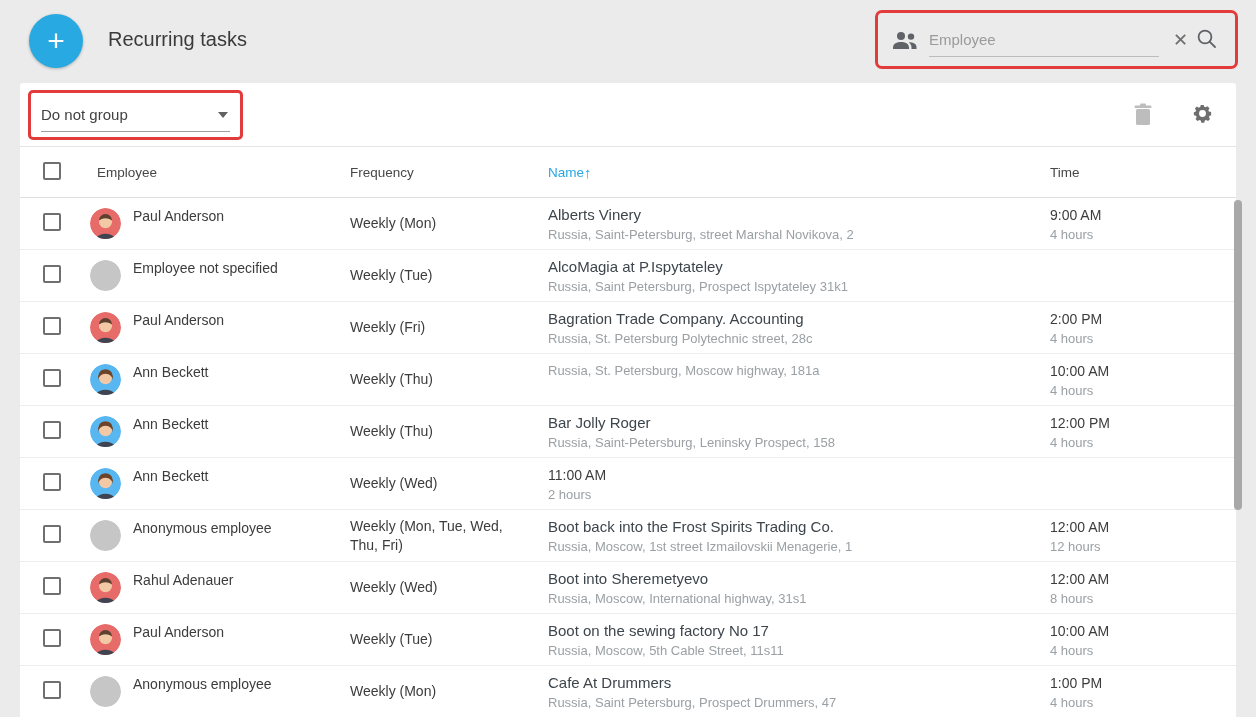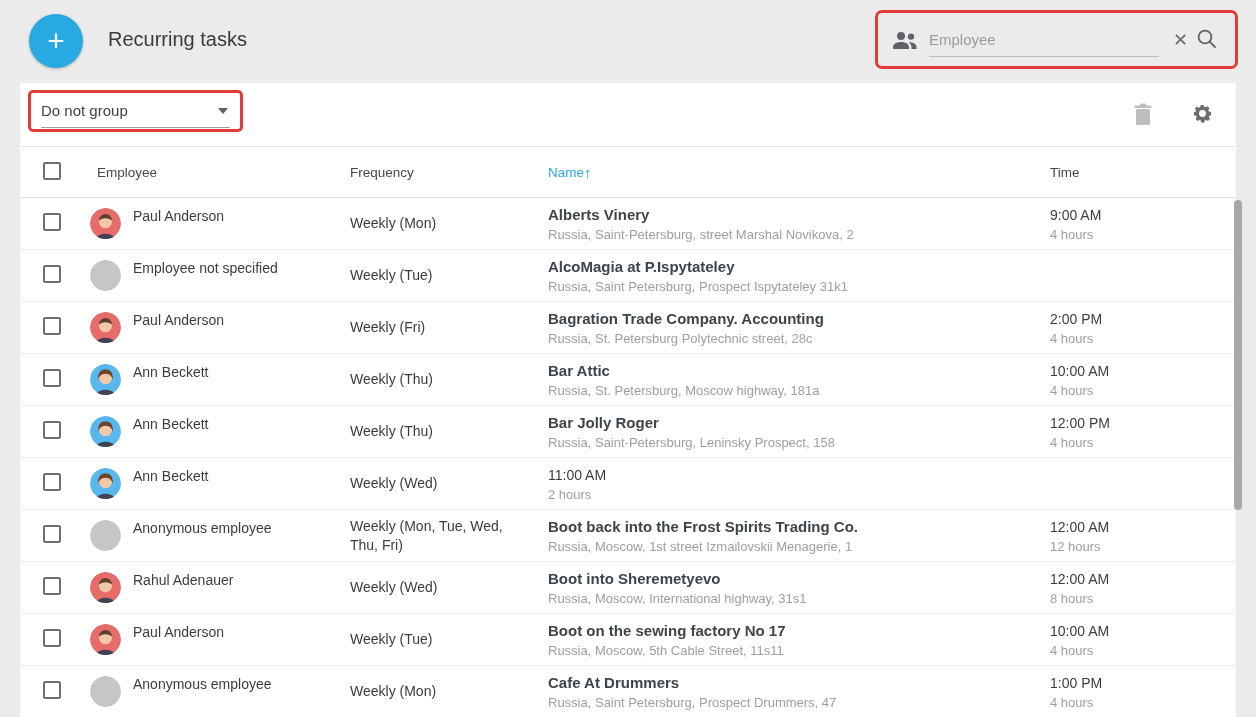--- a/index.html
+++ b/index.html
@@ -38,21 +38,21 @@
 
   
   .card {
     position:absolute; left:20px; top:83px; width:1216px; height:634px;
     background:#fff; border-radius:3px 3px 0 0;
   }
 
   
   .toolbar { position:relative; height:64px; border-bottom:1px solid #e4e4e4; }
   .group-box {
-    position:absolute; left:8px; top:7px; width:215px; height:42px;
+    position:absolute; left:8px; top:7px; width:215px; height:50px;
     border:3px solid #e23b3b; border-radius:5px;
     display:flex; align-items:center; cursor:pointer;
   }
   .group-inner {
     flex:1; margin:0 10px 0 10px; height:34px; position:relative;
     border-bottom:1px solid #9e9e9e; display:flex; align-items:center; justify-content:space-between;
   }
   .group-value { font-size:15px; color:#424242; }
   .caret { width:0; height:0; border-left:5px solid transparent; border-right:5px solid transparent; border-top:6px solid #616161; margin-right:2px; }
   .toolbar-actions {
@@ -72,21 +72,21 @@
     background:#fff; cursor:pointer; margin-left:23px;
   }
 
   
   .trow { height:52px; border-bottom:1px solid #ededed; cursor:pointer; background:#fff; }
   .c-emp { display:flex; align-items:flex-start; gap:12px; font-size:14px; color:#3c3c3c; }
   .avatar { width:31px; height:31px; border-radius:50%; overflow:hidden; flex:0 0 auto; display:block; }
   .avatar svg { display:block; width:31px; height:31px; }
   .c-freq { font-size:14px; color:#3c3c3c; line-height:19px; padding-right:14px; }
   .c-name { align-self:start; padding-top:7px; }
-  .task-name { font-size:15px; font-weight:700; color:#3d454c; line-height:20px; }
+  .task-name { font-size:15px; font-weight:400; color:#3d454c; line-height:20px; }
   .task-addr { font-size:13px; color:#9aa0a4; line-height:19px; }
   .c-time { align-self:start; padding-top:8px; }
   .time-val { font-size:14px; color:#3c3c3c; line-height:19px; }
   .time-dur { font-size:13px; color:#9aa0a4; line-height:19px; }
 
   
   .vscroll-thumb {
     position:absolute; left:1234px; top:200px; width:8px; height:310px;
     background:#a8a8a8; border-radius:4px; cursor:pointer;
   }
@@ -244,21 +244,20 @@
               <circle cx="16" cy="16" r="16" fill="#58b7f0"></circle>
               <path d="M4 32 Q16 21 28 32 L28 33 L4 33 Z" fill="#3f4450"></path>
               <circle cx="16" cy="14" r="6.8" fill="#f2c9a4"></circle>
               <path d="M8.5 17 Q7.5 5.5 16 5.5 Q24.5 5.5 23.5 17 Q23 10.5 16 10 Q9 10.5 8.5 17 Z" fill="#6e4429"></path>
             </svg>
           </span>
       <span>Ann Beckett</span>
     </div>
     <div class="c-freq">Weekly (Thu)</div>
     <div class="c-name">
-      <div class="task-name">Bar Attic</div>
       <div class="task-addr">Russia, St. Petersburg, Moscow highway, 181a</div>
     </div>
     <div class="c-time">
       <div class="time-val">10:00 AM</div>
       <div class="time-dur">4 hours</div>
     </div>
   </div>
 
   <div class="trow grid-cols">
     <div><span class="checkbox"></span></div>

